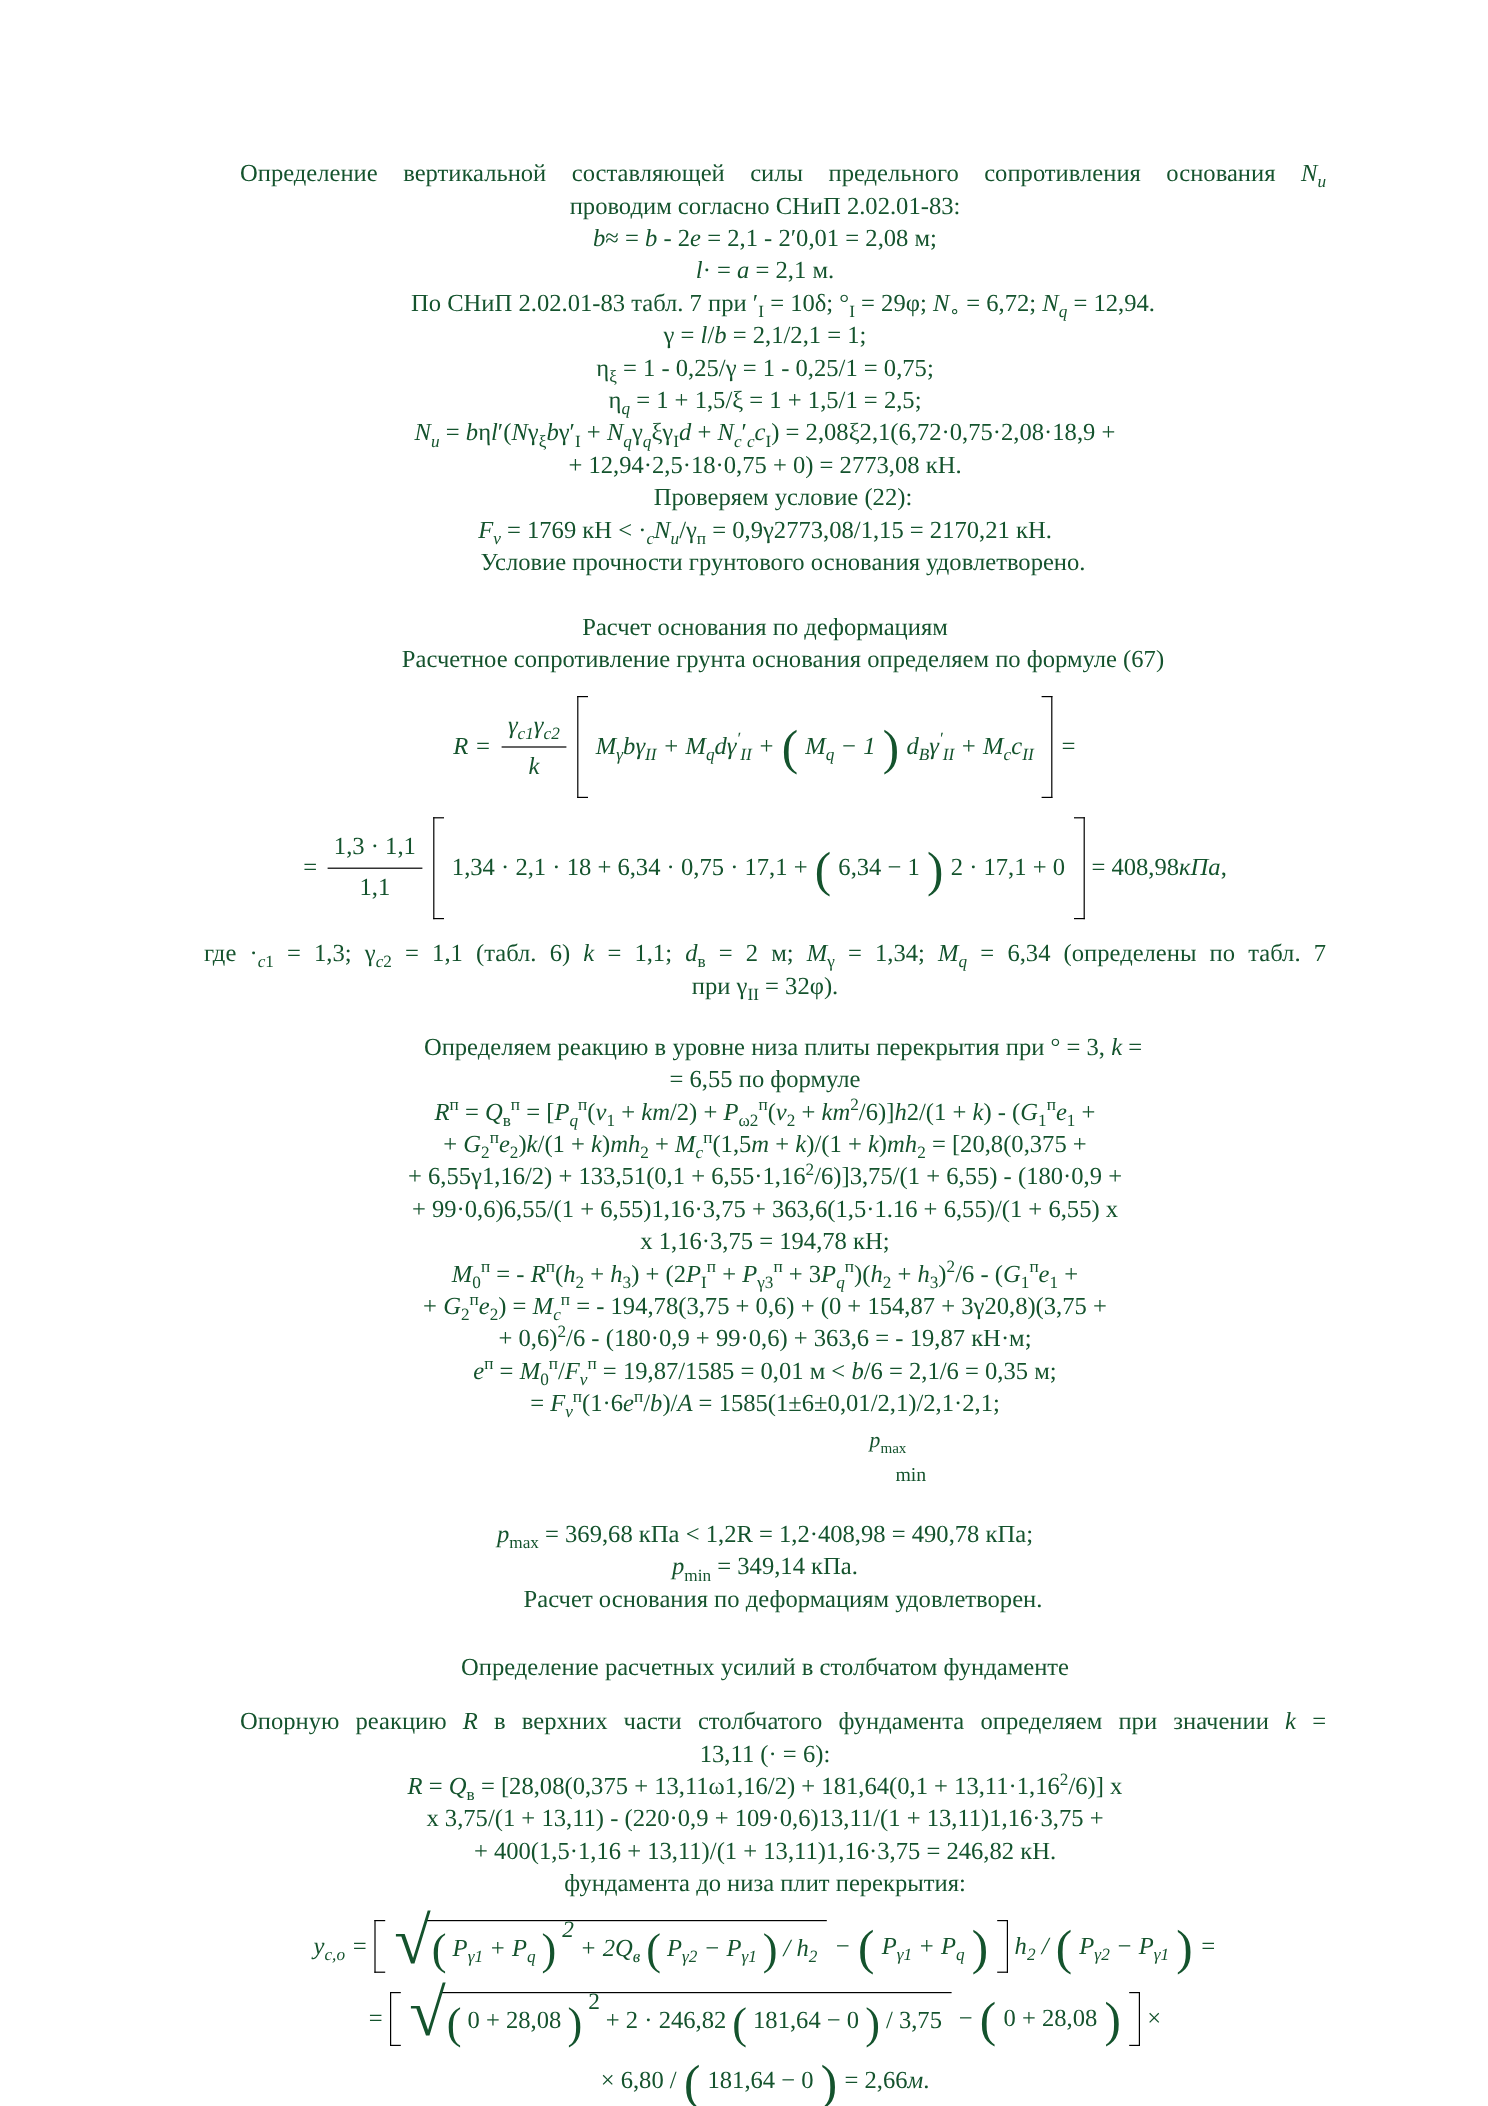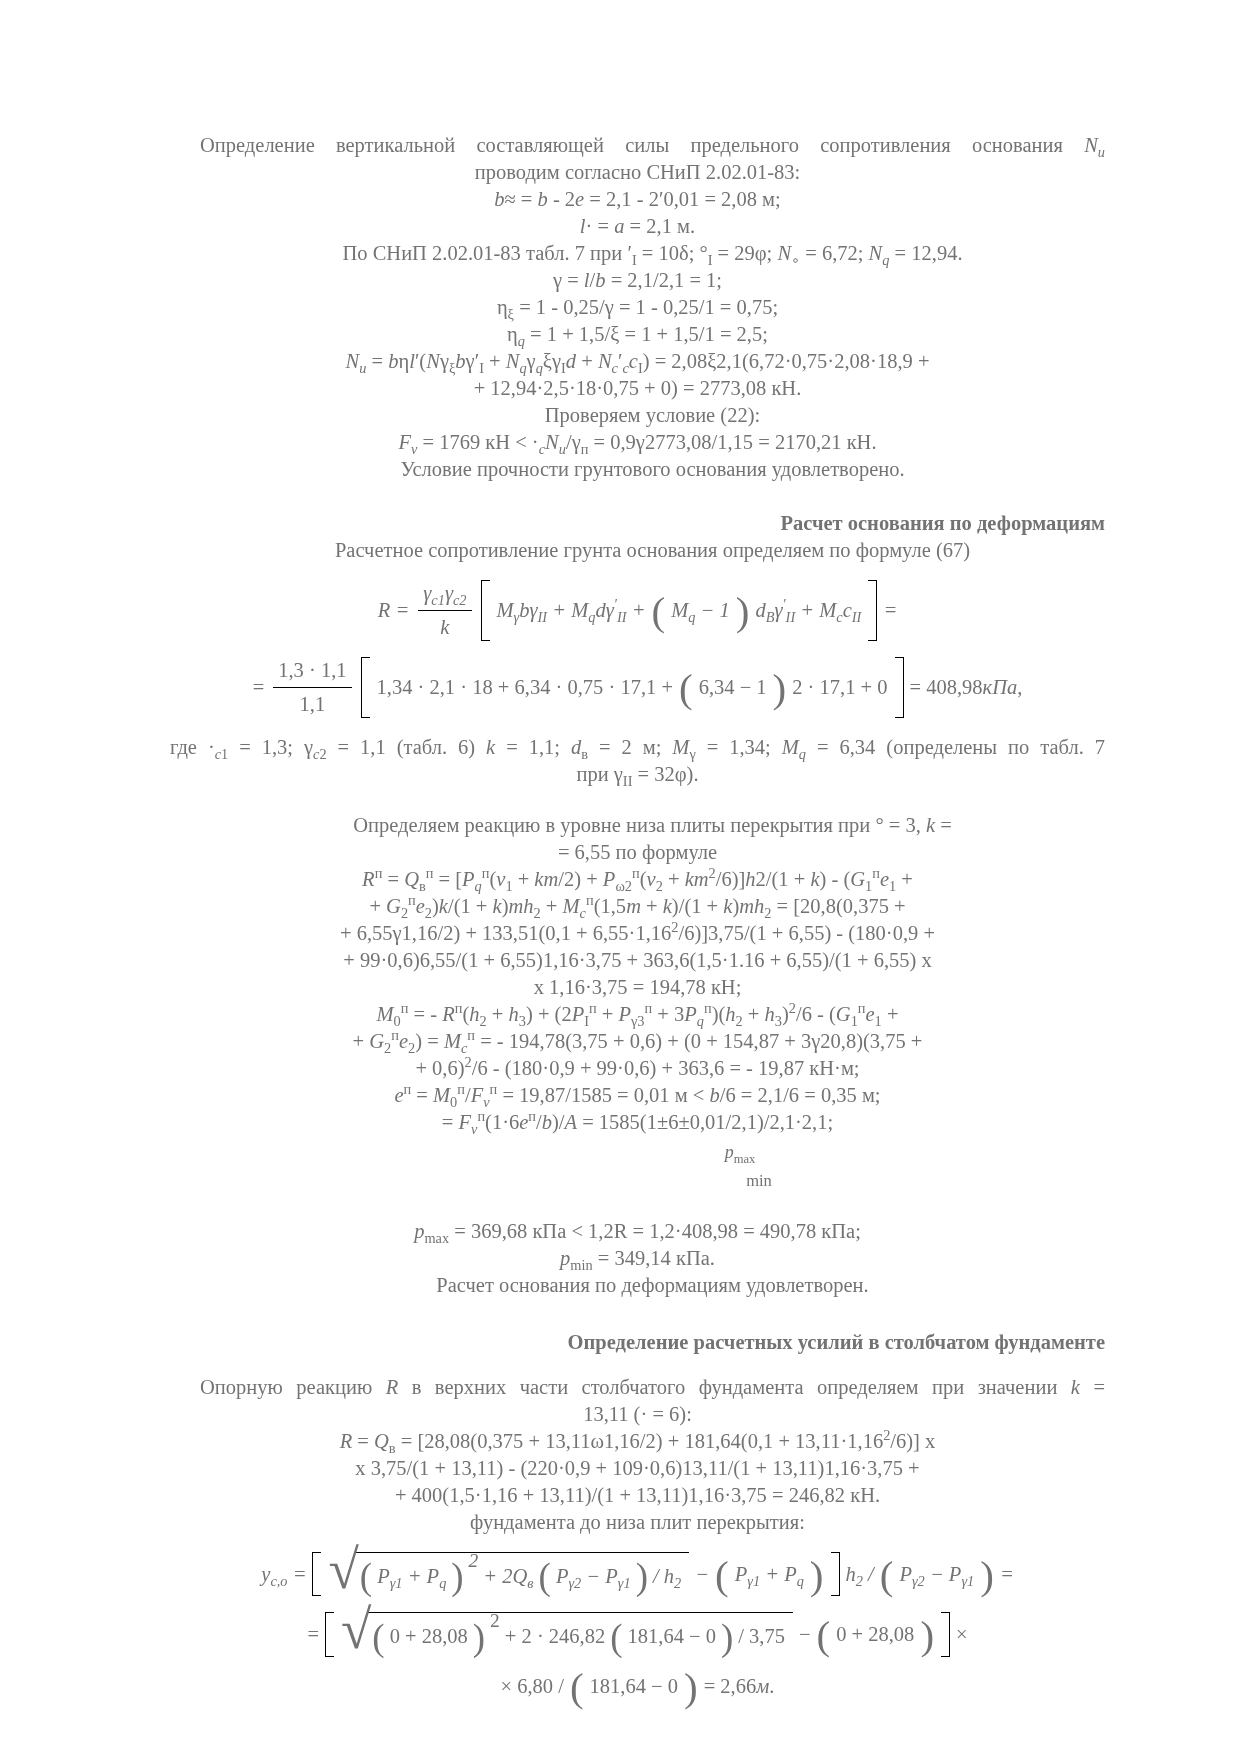--- a/index.html
+++ b/index.html
@@ -1,39 +1,39 @@
 <!DOCTYPE html>
 <html><head>
 <meta charset="utf-8">
 <style>
   html,body{margin:0;padding:0;background:#e8e8e8;}
   .page{
-    width:1240px;height:1755px;background:#ffffff;color:#737373;
+    width:1240px;height:1755px;background:#ffffff;color:#14532d;
     position:relative;margin:0 auto;overflow:hidden;
     font-family:"Liberation Serif", serif;
   }
   .content{
     position:absolute;left:170px;top:132px;width:935px;
     font-size:20.5px;line-height:27px;
   }
   .ln{margin:0;text-align:center;}
   .ind{text-indent:30px;}
   .jl{text-align:justify;text-align-last:justify;}
   .ctr{text-align:center;}
-  .heading{text-align:right;font-weight:bold;margin:27px 0 0 0;}
+  .heading{text-align:center;font-weight:normal;margin:27px 0 0 0;}
   .heading.h2x{margin:30px 0 18px 0;}
   sub{font-size:0.70em;line-height:0;}
   sup{font-size:0.70em;line-height:0;}
   i{font-style:italic;}
 
   
   .formula{display:flex;align-items:center;justify-content:center;gap:6px;margin:16px 0;}
   .ital{font-style:italic;}
   .fx{white-space:nowrap;}
-  .frac{display:inline-flex;flex-direction:column;align-items:center;margin:0 3px;}
+  .frac{display:inline-flex;flex-direction:column;align-items:center;margin:12px 3px;}
   .fnum{padding:0 5px 3px 5px;border-bottom:1.5px solid #000;}
   .fden{padding-top:3px;}
   .sqb{align-self:stretch;width:8px;border:1.6px solid #000;}
   .sqb-l{border-right:none;margin-right:1px;}
   .sqb-r{border-left:none;margin-left:1px;}
   .bp{font-style:normal;font-size:200%;line-height:0.5;font-weight:400;transform:translateY(1px);}
   .radicand .bp{font-size:180%;}
   .sqrt{display:inline-flex;align-items:flex-start;}
   .rad{font-style:normal;font-size:270%;line-height:0.8;margin-right:-4px;transform:translateY(-4px);}
   .radicand{display:inline-flex;align-items:center;gap:5px;border-top:1.6px solid #000;padding:10px 8px 0 5px;}

